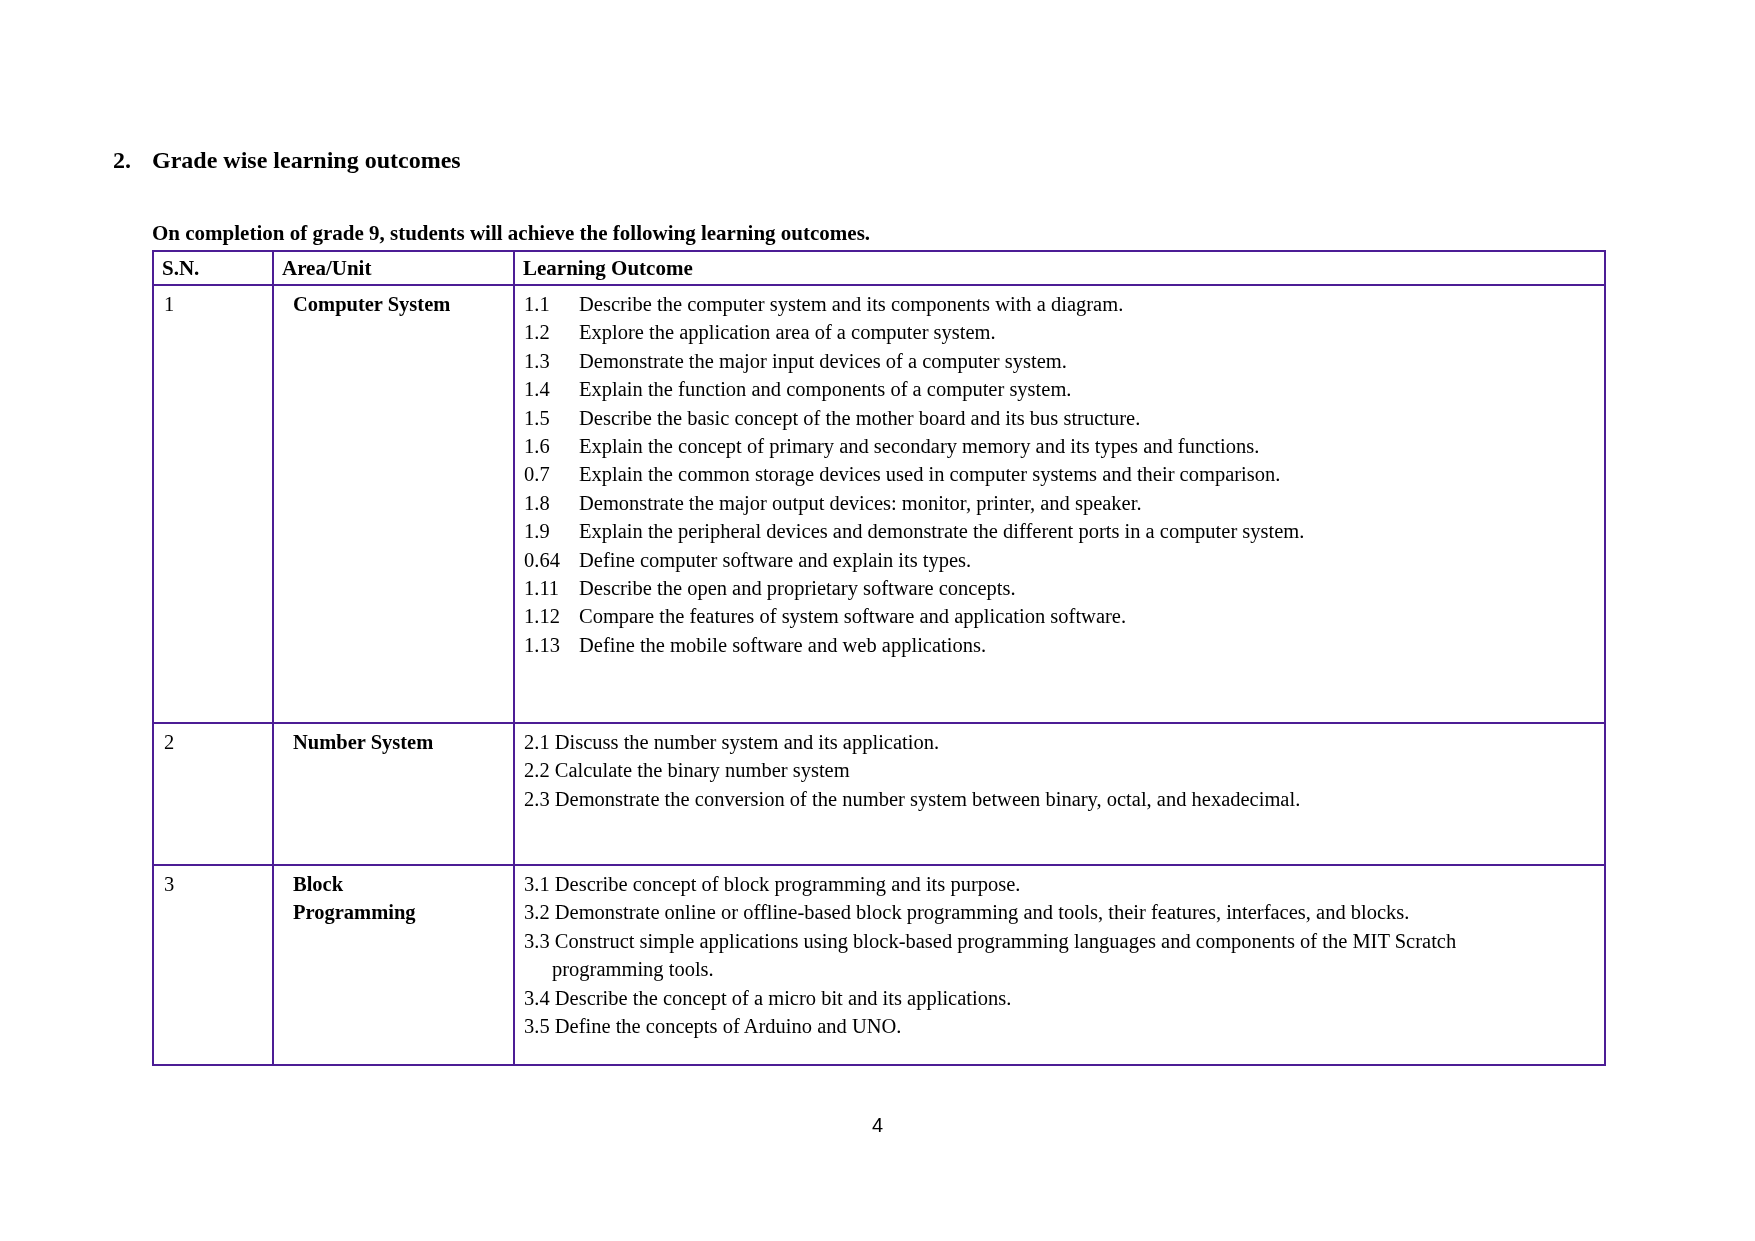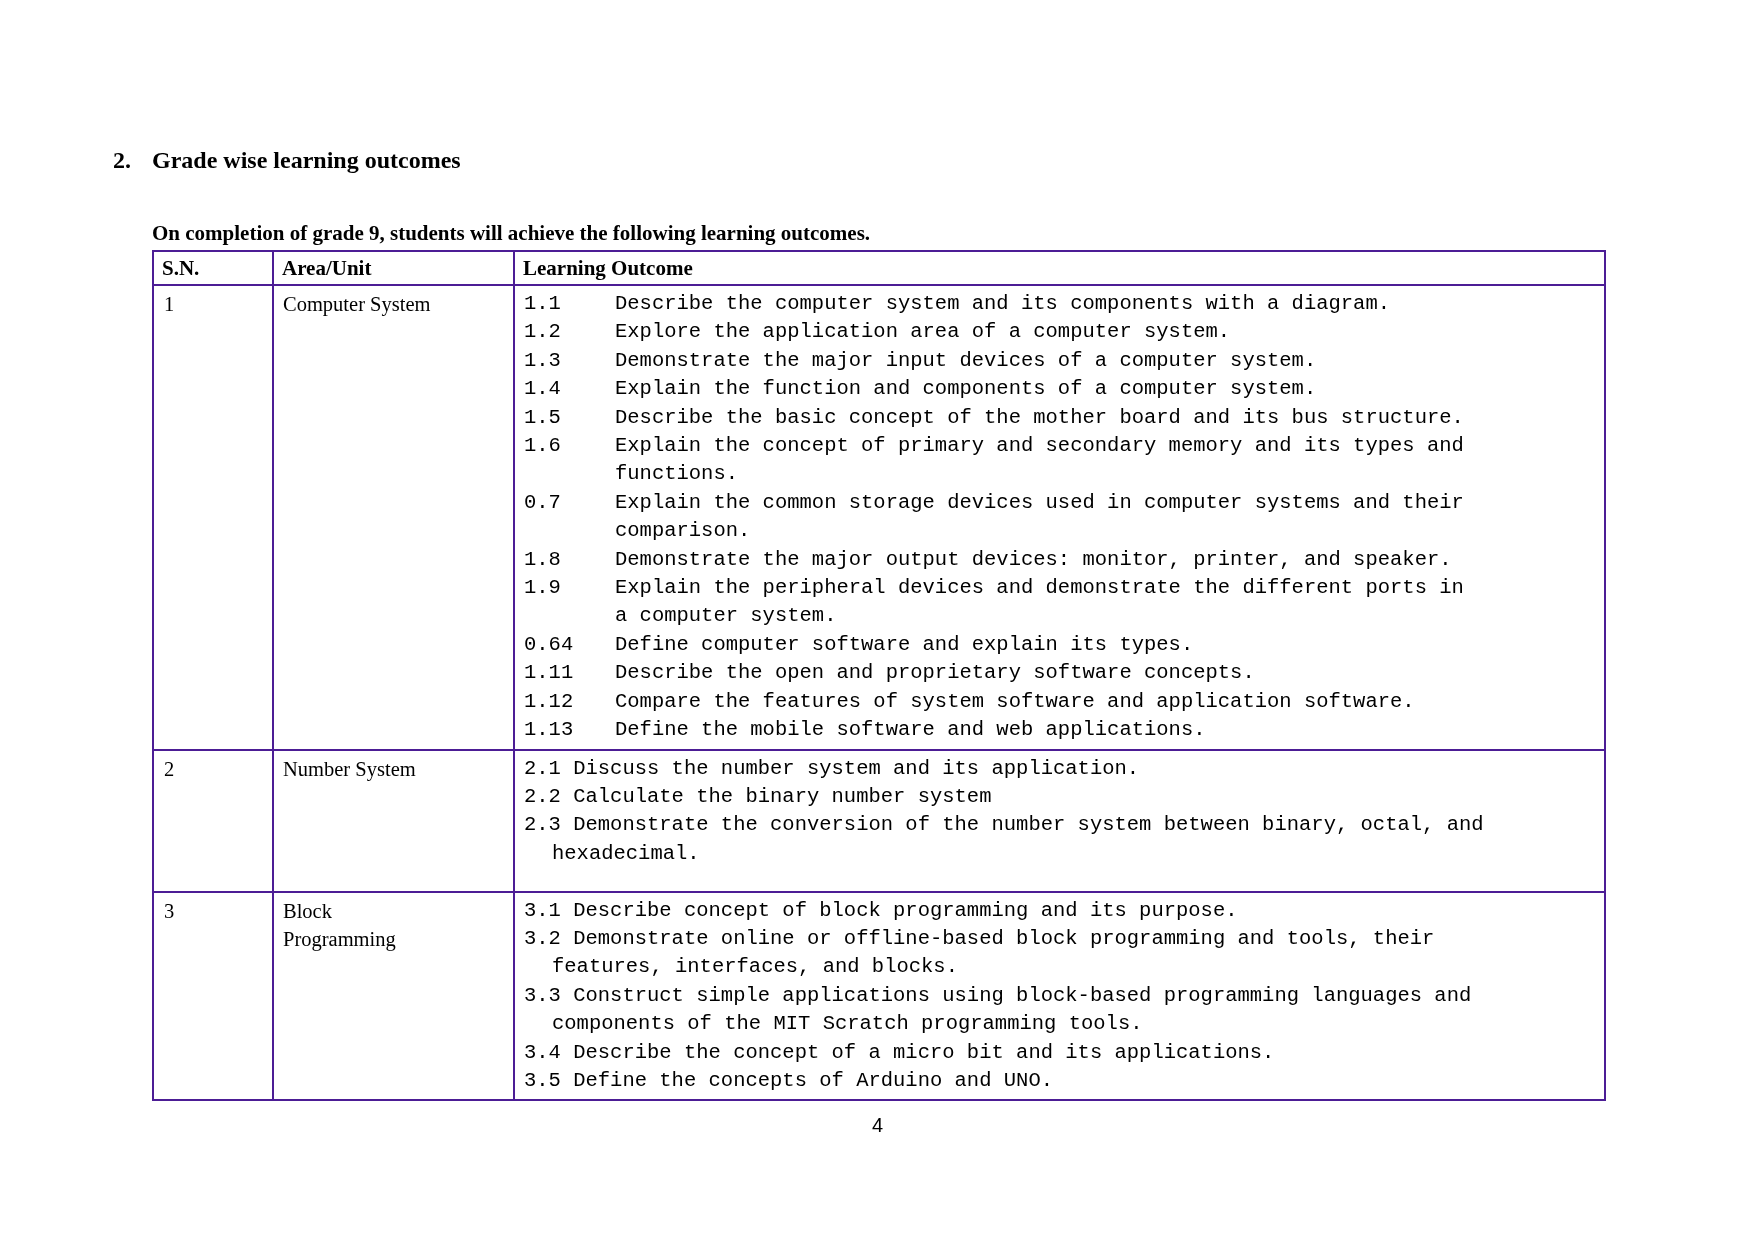--- a/index.html
+++ b/index.html
@@ -38,26 +38,26 @@
   .outcomes th {
     font-size: 21px; font-weight: bold;
     line-height: 26px; padding: 3px 8px;
     white-space: nowrap;
   }
   .outcomes td {
     font-size: 20.5px; line-height: 28.4px;
     padding: 4px 8px;
   }
   td.cell-sn { padding-left: 10px; }
-  td.cell-area { font-weight: normal; white-space: pre-line; padding-left: 9px; }
-  td.cell-outcomes { padding-left: 9px; padding-right: 120px; font-family: Liberation Mono, monospace; }
+  td.cell-area { font-weight: bold; white-space: pre-line; padding-left: 19px; }
+  td.cell-outcomes { padding-left: 9px; padding-right: 120px; }
 
   .o-item-tab { display: flex; }
   .o-item-tab .o-num { flex: 0 0 55px; }
-  .o-item-tab .o-text { flex: 1 1 auto; margin-left: 36px; }
+  .o-item-tab .o-text { flex: 1 1 auto; }
   .o-item-inline { padding-left: 28px; text-indent: -28px; }
 
   .page-number {
     position: absolute; top: 1113px; left: 0;
     width: 1755px; text-align: center;
     font-family: "Liberation Sans", sans-serif;
     font-size: 20px; line-height: 1.2;
   }
 </style>
 </head>

